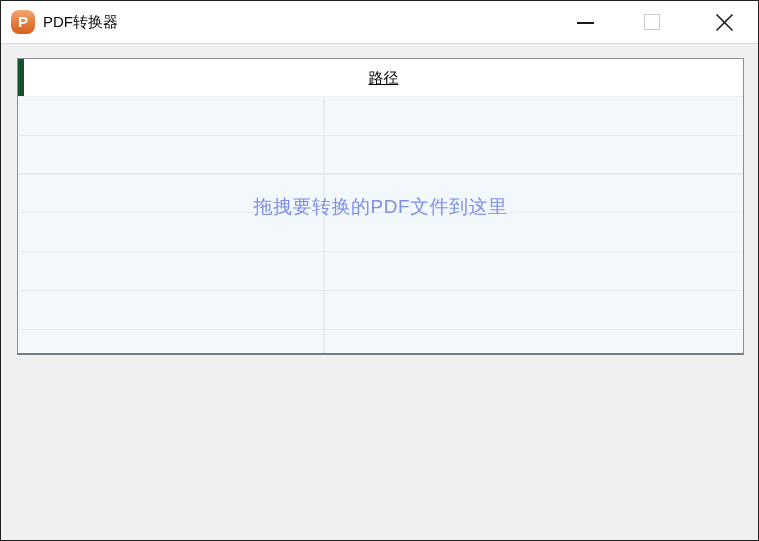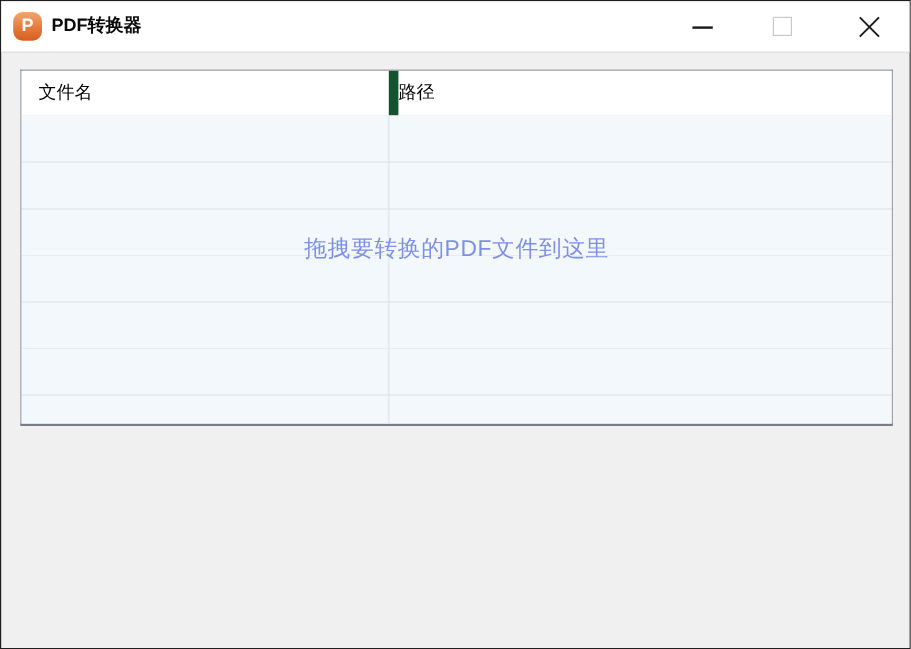--- a/index.html
+++ b/index.html
@@ -28,21 +28,20 @@
     background: linear-gradient(180deg, #f2a671 0%, #e57b3c 55%, #d65f1e 100%);
     color: #ffffff;
     font-size: 15px; font-weight: bold;
     line-height: 24px; text-align: center;
   }
   .window-title {
     position: absolute; left: 42px; top: 0;
     height: 42px; line-height: 42px;
     font-size: 15px; color: #0a0a0a;
     white-space: nowrap;
-    font-weight: bold;
   }
   .caption-btn {
     position: absolute; top: 0;
     width: 46px; height: 42px;
     display: flex; align-items: center; justify-content: center;
     cursor: default;
   }
   .btn-min  { left: 561px; }
   .btn-max  { left: 628px; }
   .btn-close{ left: 700px; }
@@ -79,22 +78,23 @@
     box-sizing: border-box;
     overflow: hidden; white-space: nowrap;
   }
   .th-filename {
     width: 306px;
     padding-left: 14px;
     text-align: left;
   }
   .th-path {
     flex: 1;
-    border-left: 8px solid #14532d;
-    text-align: left;
+    border-left: 6px solid #14532d;
+    text-align: center;
+    text-decoration: underline;
   }
   .table-body {
     position: absolute; left: 0; top: 38px;
     right: 0; bottom: 0;
     background-image: repeating-linear-gradient(
       to bottom,
       #f3f8fc 0px, #f3f8fc 37.5px,
       #e7ecf0 37.5px, #e7ecf0 38.8px
     );
   }
@@ -146,21 +146,20 @@
     <div class="caption-btn btn-close">
       <svg width="19" height="19" viewBox="0 0 19 19">
         <line x1="1.5" y1="1.5" x2="17.5" y2="17.5" stroke="#1a1a1a" stroke-width="1.6"></line>
         <line x1="17.5" y1="1.5" x2="1.5" y2="17.5" stroke="#1a1a1a" stroke-width="1.6"></line>
       </svg>
     </div>
   </div>
 
   <div class="file-table">
     <div class="table-header">
-      <div class="th th-filename">文件名</div>
       <div class="th th-path">路径</div>
     </div>
     <div class="table-body">
       <div class="body-col-divider"></div>
       <div class="drop-placeholder">拖拽要转换的PDF文件到这里</div>
     </div>
   </div>
 
 
 </div>

